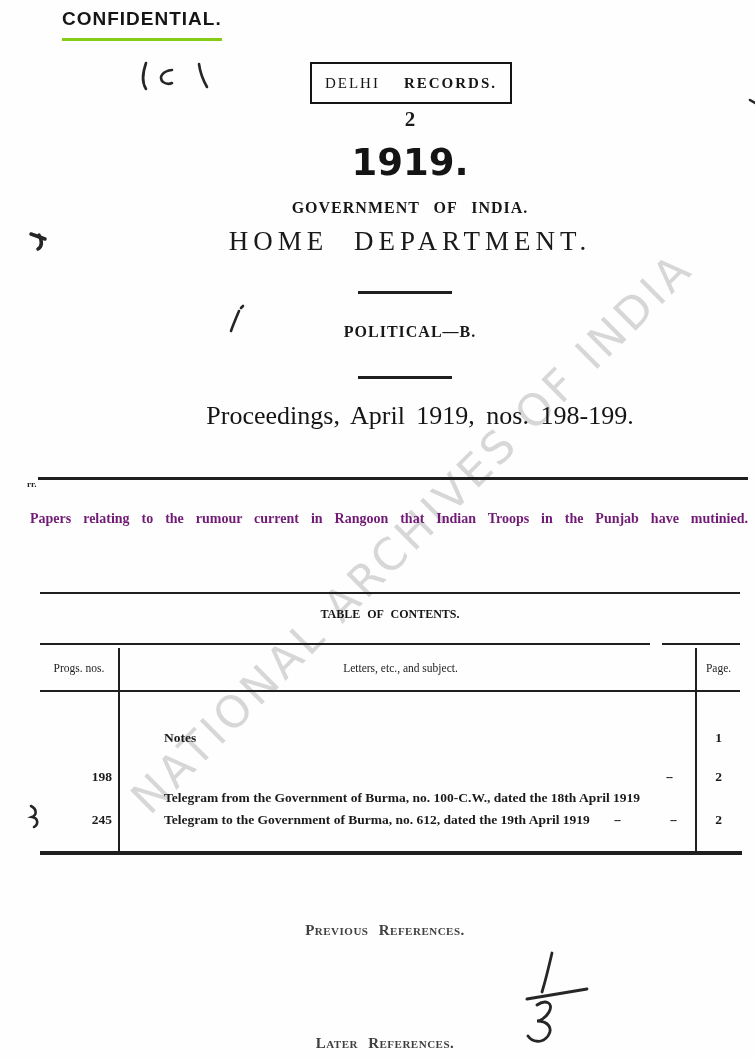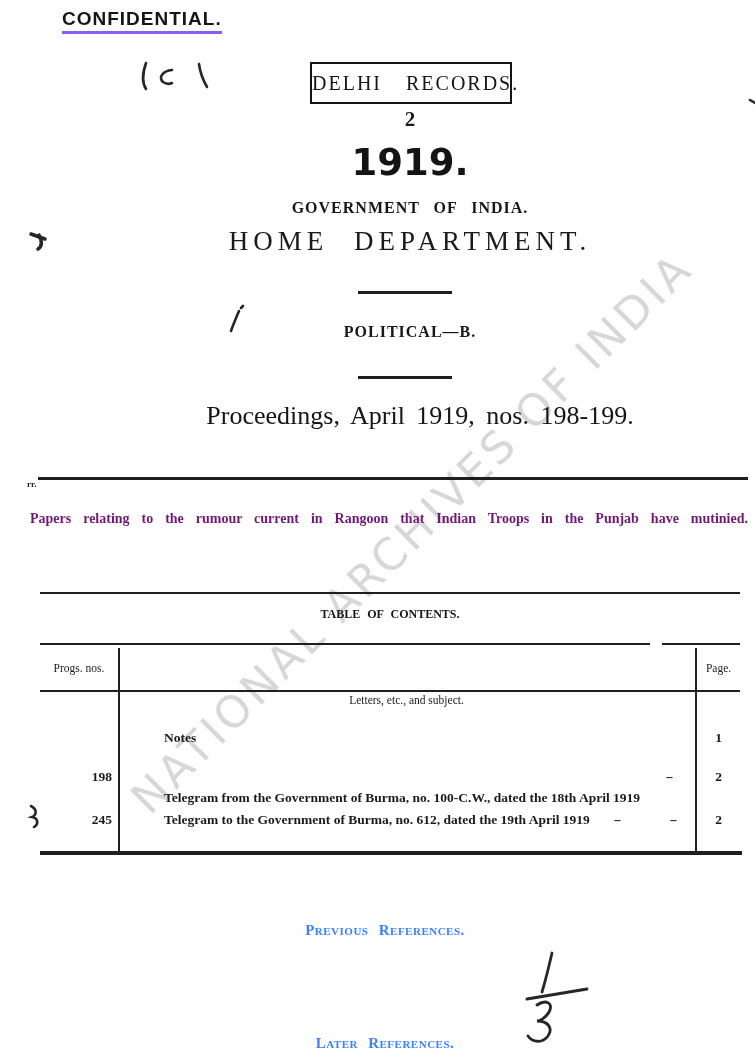--- a/index.html
+++ b/index.html
@@ -18,60 +18,60 @@
     font-family:"DejaVu Sans","Liberation Sans",sans-serif;
     font-size:44px;letter-spacing:4px;color:#d7d7d7;
     text-align:center;line-height:56px;white-space:nowrap;
     user-select:none;pointer-events:none;
   }
   
   .confidential{
     left:62px;top:8px;
     font-family:"Liberation Sans","DejaVu Sans",sans-serif;
     font-weight:700;font-size:19px;letter-spacing:1px;
-    border-bottom:3px solid #8b5cf6;padding-bottom:1px;color:#161616;
+    border-bottom:3px solid #84cc16;padding-bottom:8px;color:#161616;
   }
   .stamp{
     left:310px;top:62px;width:198px;height:38px;
     border:2.5px solid #141414;
-    display:flex;align-items:center;justify-content:flex-start;
-    font-size:20px;letter-spacing:2px;color:#161616;
+    display:flex;align-items:center;justify-content:center;
+    font-size:15px;letter-spacing:2px;color:#161616;
   }
-  .stamp .w2{font-weight:400;margin-left:24px;}
+  .stamp .w2{font-weight:700;margin-left:24px;}
   .series-number{left:60px;top:107px;width:700px;font-size:21px;font-weight:600;}
   .year{
     left:60px;top:141px;width:700px;
     font-family:"DejaVu Sans","Liberation Sans",sans-serif;
     font-weight:700;font-size:37px;letter-spacing:0px;color:#141414;
   }
   .govt{left:60px;top:199px;width:700px;font-weight:700;font-size:16px;word-spacing:9px;letter-spacing:1px;color:#171717;}
   .dept{left:60px;top:226px;width:700px;font-size:27px;letter-spacing:5px;word-spacing:14px;color:#1a1a1a;}
   .branch{left:60px;top:323px;width:700px;font-weight:700;font-size:16px;letter-spacing:1px;color:#171717;}
   .proceedings{left:70px;top:401px;width:700px;font-weight:400;font-size:26px;word-spacing:5px;color:#151515;}
   .subject-line{
     left:30px;top:511px;width:718px;
     font-weight:700;font-size:14px;word-spacing:3px;
     text-align:justify;text-align-last:justify;color:#701a75;
   }
   .subject-mark{left:27px;top:479px;font-size:9px;font-weight:700;color:#222;}
   
   .toc-title{left:40px;top:607px;width:700px;font-weight:700;font-size:12px;word-spacing:4px;color:#171717;}
   .th{font-weight:400;font-size:11.5px;color:#1c1c1c;}
   .col-progs{left:40px;top:662px;width:78px;}
-  .col-subject{left:118px;top:662px;width:577px;margin-top:32px;}
+  .col-subject{left:112px;top:662px;width:577px;}
   .col-page{left:695px;top:662px;width:47px;}
   .row-no{font-weight:700;font-size:13.5px;text-align:right;width:44px;left:68px;}
   .row-subject{font-weight:700;font-size:13.5px;left:124px;width:545px;margin-left:40px;}
   .row-page{font-weight:700;font-size:13.5px;left:695px;width:47px;text-align:center;}
   .leader{font-weight:700;font-size:12px;letter-spacing:-1px;color:#1c1c1c;}
   
   .refline{
     left:60px;top:922px;width:650px;
     font-variant:small-caps;font-weight:600;font-size:15px;
-    word-spacing:6px;letter-spacing:0.5px;text-align:center;color:#3b82f6;
+    word-spacing:6px;letter-spacing:0.5px;text-align:center;color:#404040;
   }
   .refline.later{top:1035px;}
   .ink-svg{position:absolute;left:0;top:0;pointer-events:none;}
 </style>
 </head>
 <body>
 
 <div class="page">
 
   <div class="watermark">NATIONAL ARCHIVES OF INDIA</div>

